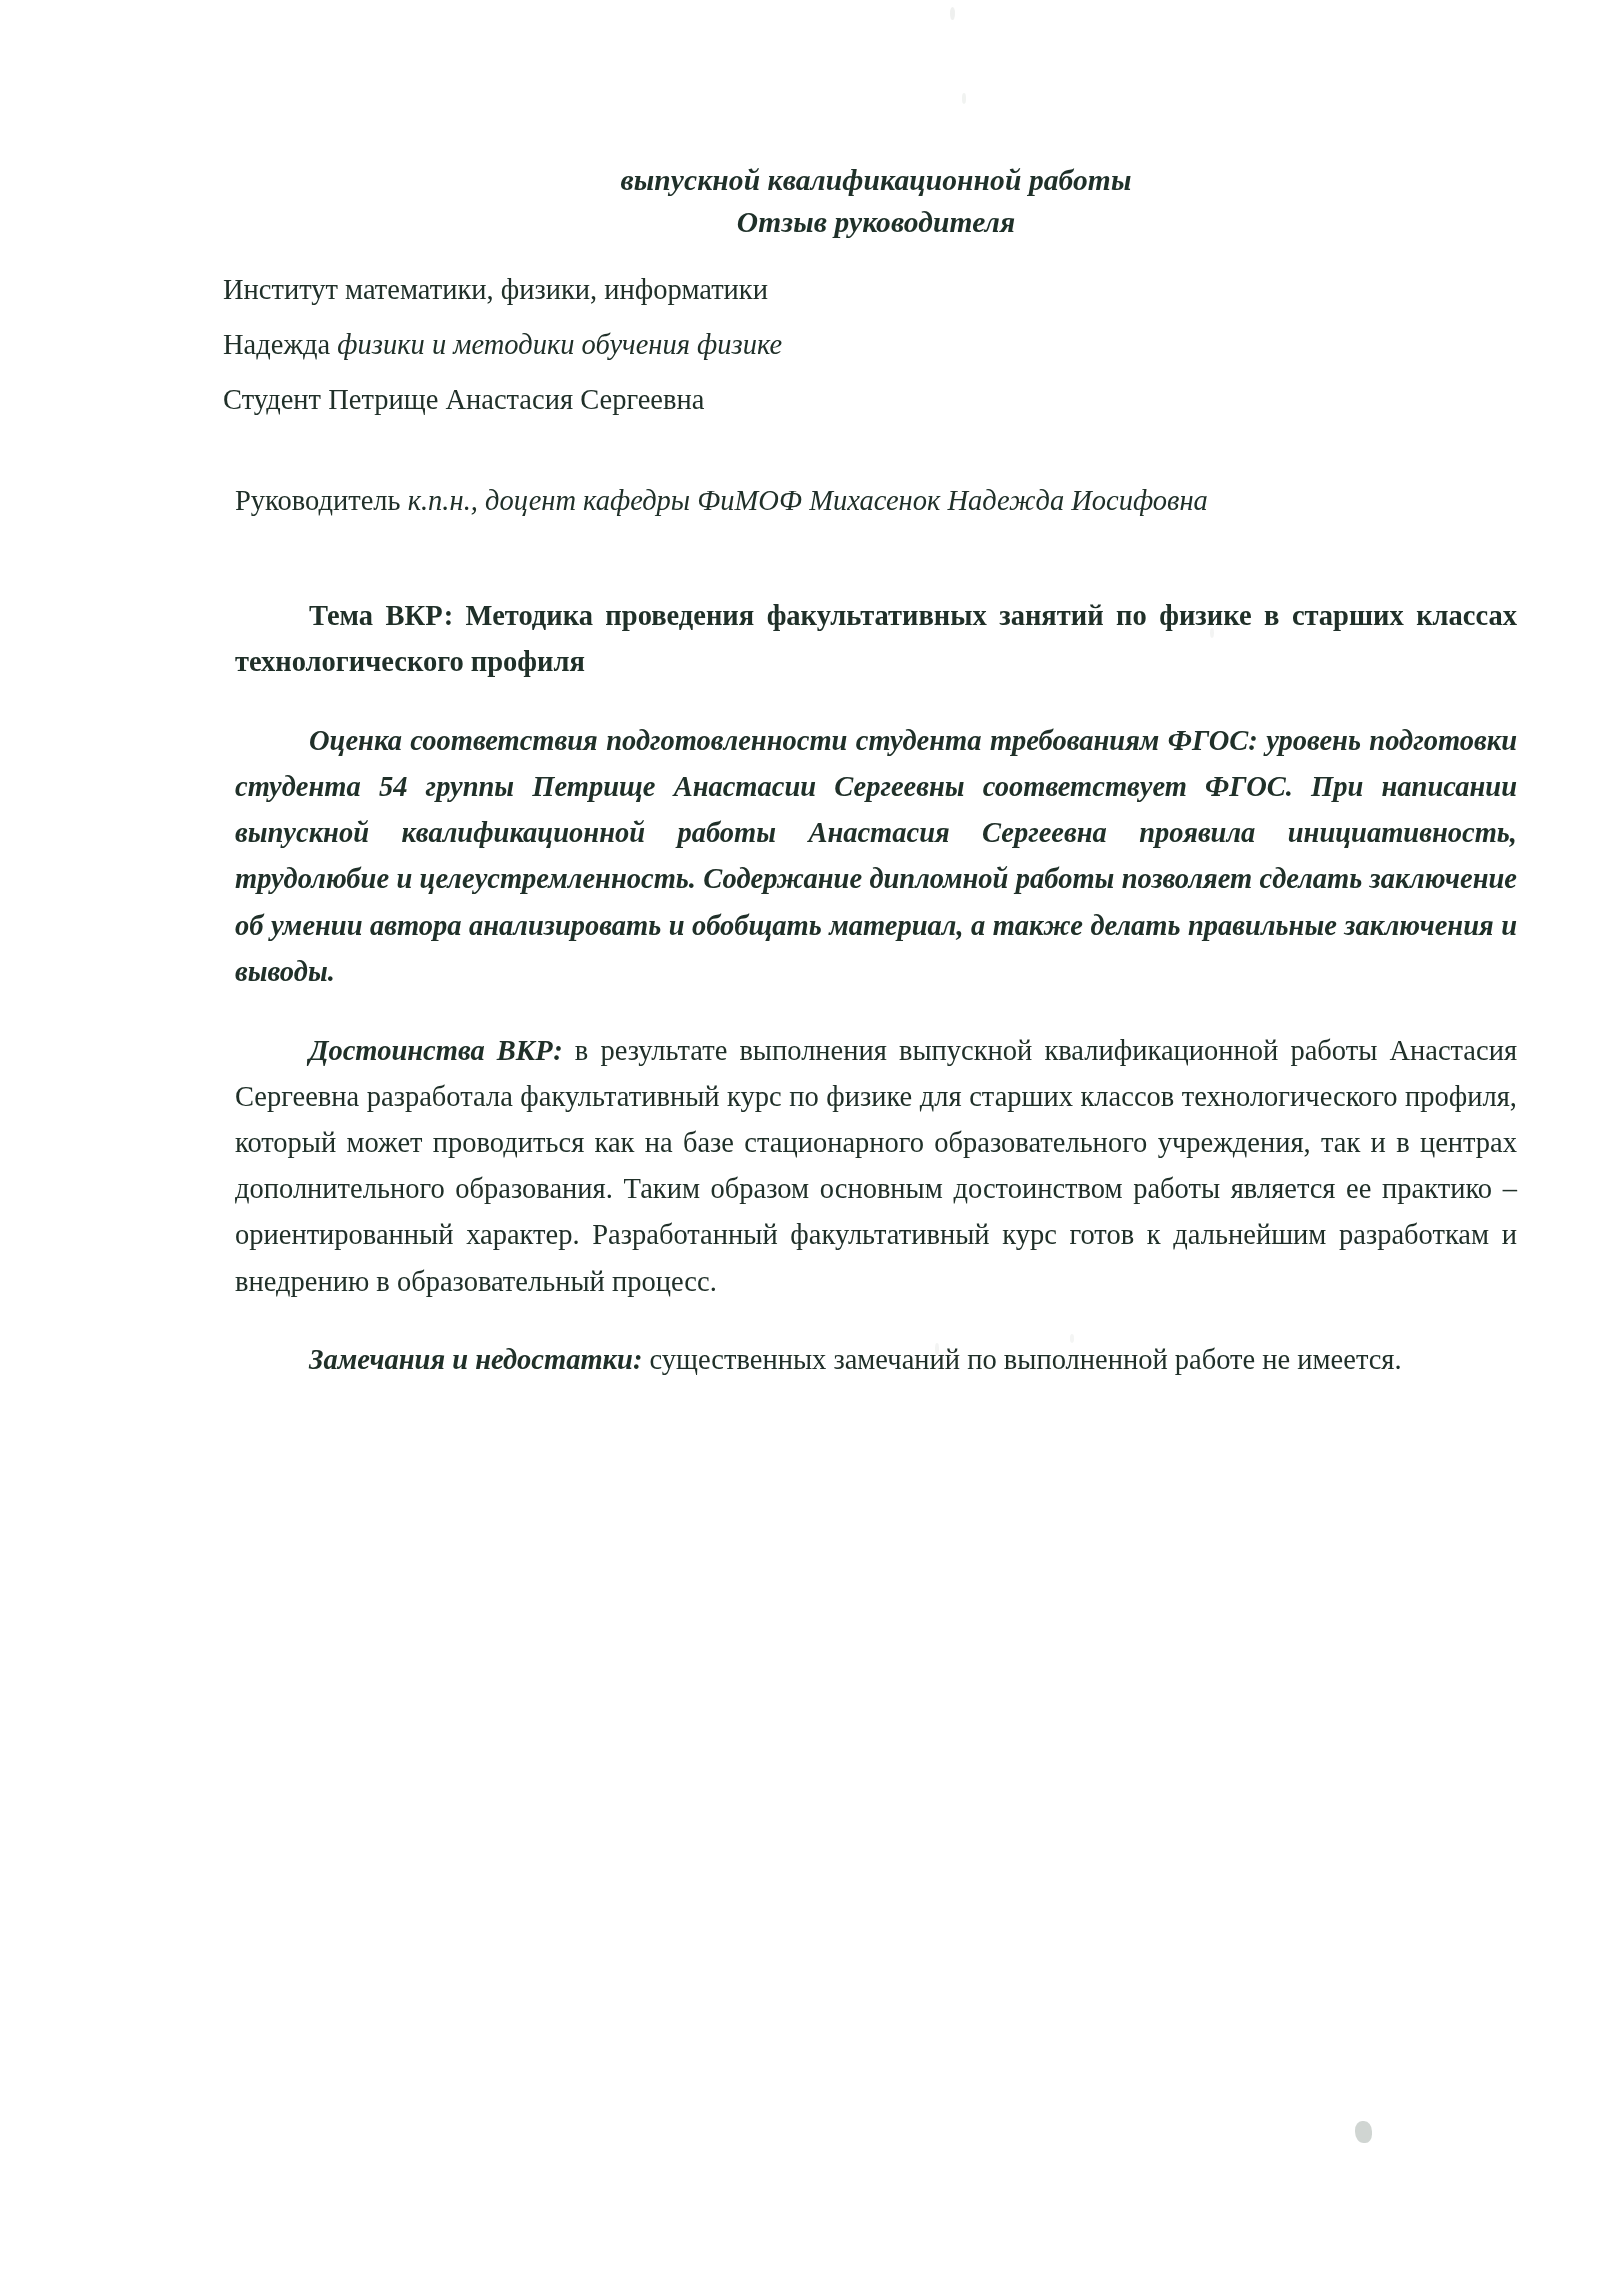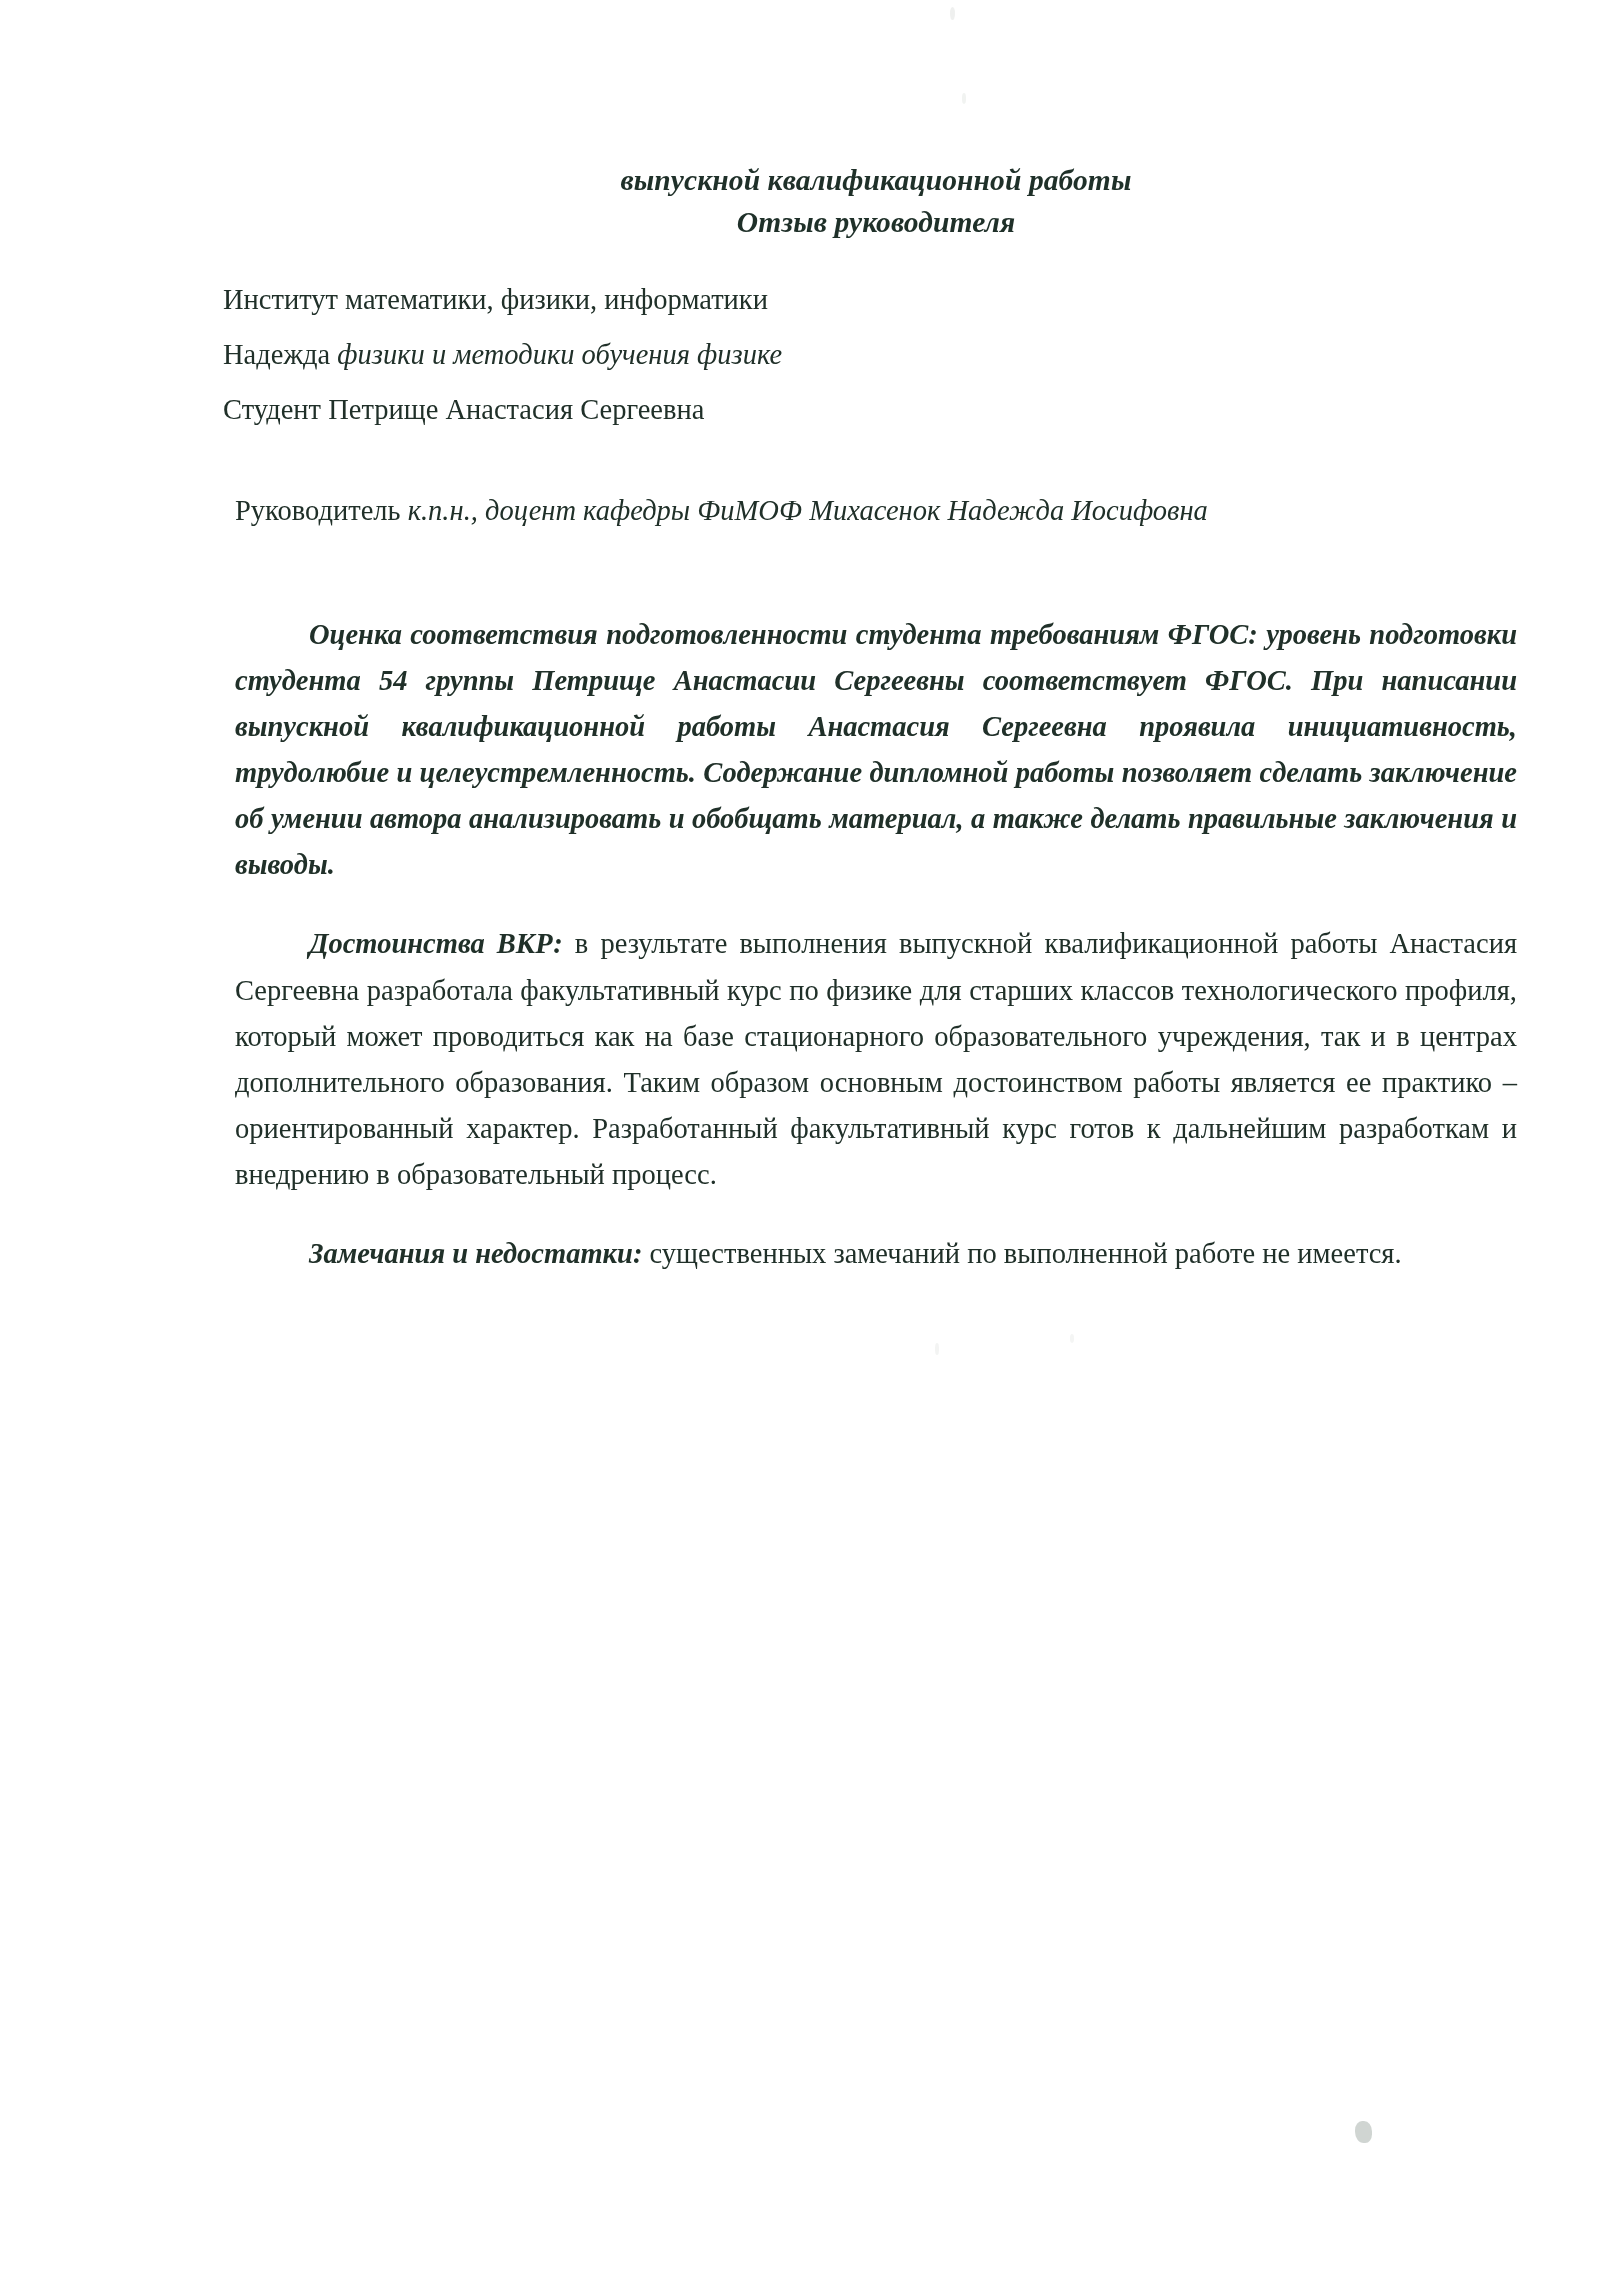--- a/index.html
+++ b/index.html
@@ -35,21 +35,21 @@
     margin-top: 12.8px;
   }
   .plain-line {
     font-size: 28.5px;
     line-height: 1.46;
     color: #203029;
     margin-top: 13.7px;
     text-align: left;
   }
   .plain-line.first-block {
-    margin-top: 35px;
+    margin-top: 25px;
   }
   .ital {
     font-style: italic;
     text-align: center;
   }
   .gap-md { height: 45px; }
 
   .para {
     font-size: 28.5px;
     line-height: 1.62;
@@ -122,20 +122,21 @@
     </div>
 
     <div class="plain-line">Студент Петрище Анастасия Сергеевна</div>
 
     <div class="gap-md"></div>
 
     <p class="para justified"><span>Руководитель </span><span class="ital">к.п.н., доцент кафедры ФиМОФ Михасенок Надежда Иосифовна</span></p>
 
     <div class="gap-md"></div>
 
+    <p class="para justified bold-run"><span class="indent"></span><span class="bold">Тема ВКР:</span><span class="bold"> Методика проведения факультативных занятий по физике в старших классах технологического профиля</span></p>
 
     <div class="spacer-12"></div>
 
     <p class="para justified bolditalic-run"><span class="indent"></span><span class="bold-italic">Оценка соответствия подготовленности студента требованиям ФГОС:</span><span class="bold-italic"> уровень подготовки студента 54 группы Петрище Анастасии Сергеевны соответствует ФГОС. При написании выпускной квалификационной работы Анастасия Сергеевна проявила инициативность, трудолюбие и целеустремленность. Содержание дипломной работы позволяет сделать заключение об умении автора анализировать и обобщать материал, а также делать правильные заключения и выводы.</span></p>
 
     <div class="spacer-12"></div>
 
     <p class="para justified"><span class="indent"></span><span class="bold-italic">Достоинства ВКР:</span><span> в результате выполнения выпускной квалификационной работы Анастасия Сергеевна разработала факультативный курс по физике для старших классов технологического профиля, который может проводиться как на базе стационарного образовательного учреждения, так и в центрах дополнительного образования. Таким образом основным достоинством работы является ее практико – ориентированный характер. Разработанный факультативный курс готов к дальнейшим разработкам и внедрению в образовательный процесс.</span></p>
 
     <div class="spacer-12"></div>

